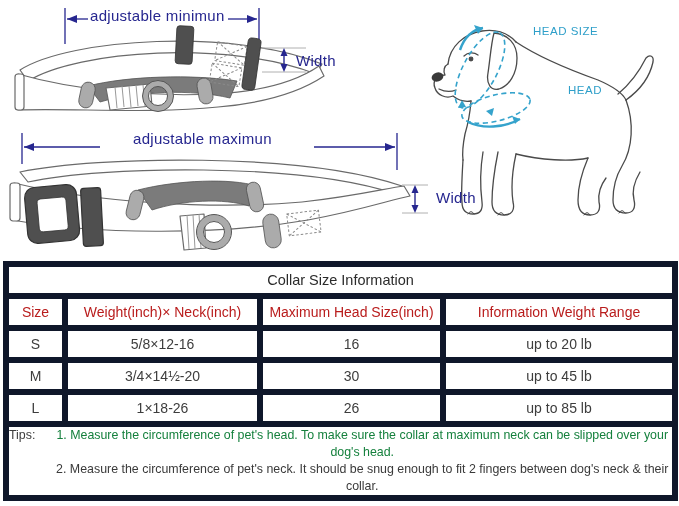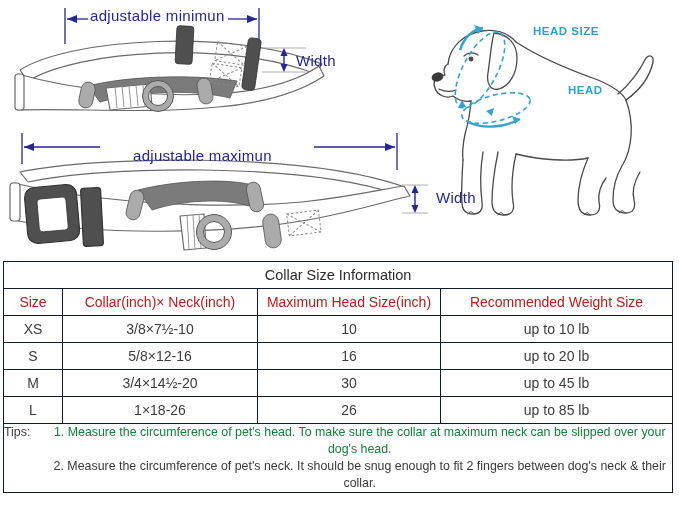--- a/index.html
+++ b/index.html
@@ -6,29 +6,29 @@
   .screen{
     position:relative;width:679px;height:506px;background:#fff;overflow:hidden;
     font-family:"Liberation Sans",sans-serif;
   }
   svg{position:absolute;overflow:visible;}
   .ann{
     position:absolute;color:#26268f;font-size:15px;letter-spacing:.3px;
     font-family:"Liberation Sans",sans-serif;white-space:nowrap;
   }
   .dog-label{
-    position:absolute;color:#2e9fc9;font-weight:bold;font-size:11.5px;
+    position:absolute;color:#2e9fc9;font-weight:normal;font-size:11.5px;
     letter-spacing:.5px;white-space:nowrap;padding-left:32px;
   }
   table.size-table{
     position:absolute;left:3px;top:261px;width:669px;
     border-collapse:collapse;table-layout:fixed;
     font-size:14px;color:#3d3d3d;
   }
-  table.size-table td{border:1px solid #0f172a;text-align:center;height:26px;padding:0;}
+  table.size-table td{border:6px solid #0f172a;text-align:center;height:26px;padding:0;}
   td.title-cell{
     text-align:left;padding-left:10px;height:30px;font-size:14.5px;color:#2b2b2b;
   }
   tr.hdr td{height:26px;color:#b91c1c;}
   td.tips-cell{height:36px;text-align:left;vertical-align:top;padding:3px 0 0 10px;}
   .tips-wrap{display:flex;align-items:flex-start;font-size:12.4px;line-height:17px;}
   .tips-label{color:#3d3d3d;margin-right:17px;}
   .tip-red{color:#15803d;}
   .tip-dark{color:#3a3a3a;}
 </style>
@@ -156,47 +156,41 @@
       <path d="M48,120 C 62,127 84,126 100,117" stroke-width="2.4"></path>
       <polygon points="63,26 54,23 58,32" fill="#35a3cc" stroke="none"></polygon>
       <polygon points="74,106 66,109 72,114" fill="#35a3cc" stroke="none"></polygon>
       <polygon points="100,117 92,114 95,122" fill="#35a3cc" stroke="none"></polygon>
       <polygon points="42,98 38,106 46,105" fill="#35a3cc" stroke="none"></polygon>
     </g>
   </svg>
 
   <span class="ann" style="left:90px;top:7px;">adjustable minimun</span>
   <span class="ann" style="left:296px;top:52px;">Width</span>
-  <span class="ann" style="left:133px;top:147px;text-align:right;">adjustable maximun</span>
+  <span class="ann" style="left:133px;top:130px;text-align:right;">adjustable maximun</span>
   <span class="ann" style="left:436px;top:189px;">Width</span>
   <span class="dog-label" style="left:501px;top:25px;">HEAD SIZE</span>
   <span class="dog-label" style="left:536px;top:84px;">HEAD</span>
 
   <table class="size-table">
     <colgroup>
         <col style="width:59px">
         <col style="width:195px">
         <col style="width:183px">
         <col style="width:232px">
       </colgroup>
     <tbody>
         <tr>
       <td class="title-cell" colspan="4">Collar Size Information</td>
     </tr>
     <tr class="hdr">
       <td>Size</td>
-      <td>Collar(inch)× Neck(inch)</td>
+      <td>Weight(inch)× Neck(inch)</td>
       <td>Maximum Head Size(inch)</td>
-      <td>Recommended Weight Size</td>
-    </tr>
-    <tr>
-      <td>XS</td>
-      <td>3/8×7½-10</td>
-      <td>10</td>
-      <td>up to 10 lb</td>
+      <td>Information Weight Range</td>
     </tr>
     <tr>
       <td>S</td>
       <td>5/8×12-16</td>
       <td>16</td>
       <td>up to 20 lb</td>
     </tr>
     <tr>
       <td>M</td>
       <td>3/4×14½-20</td>

